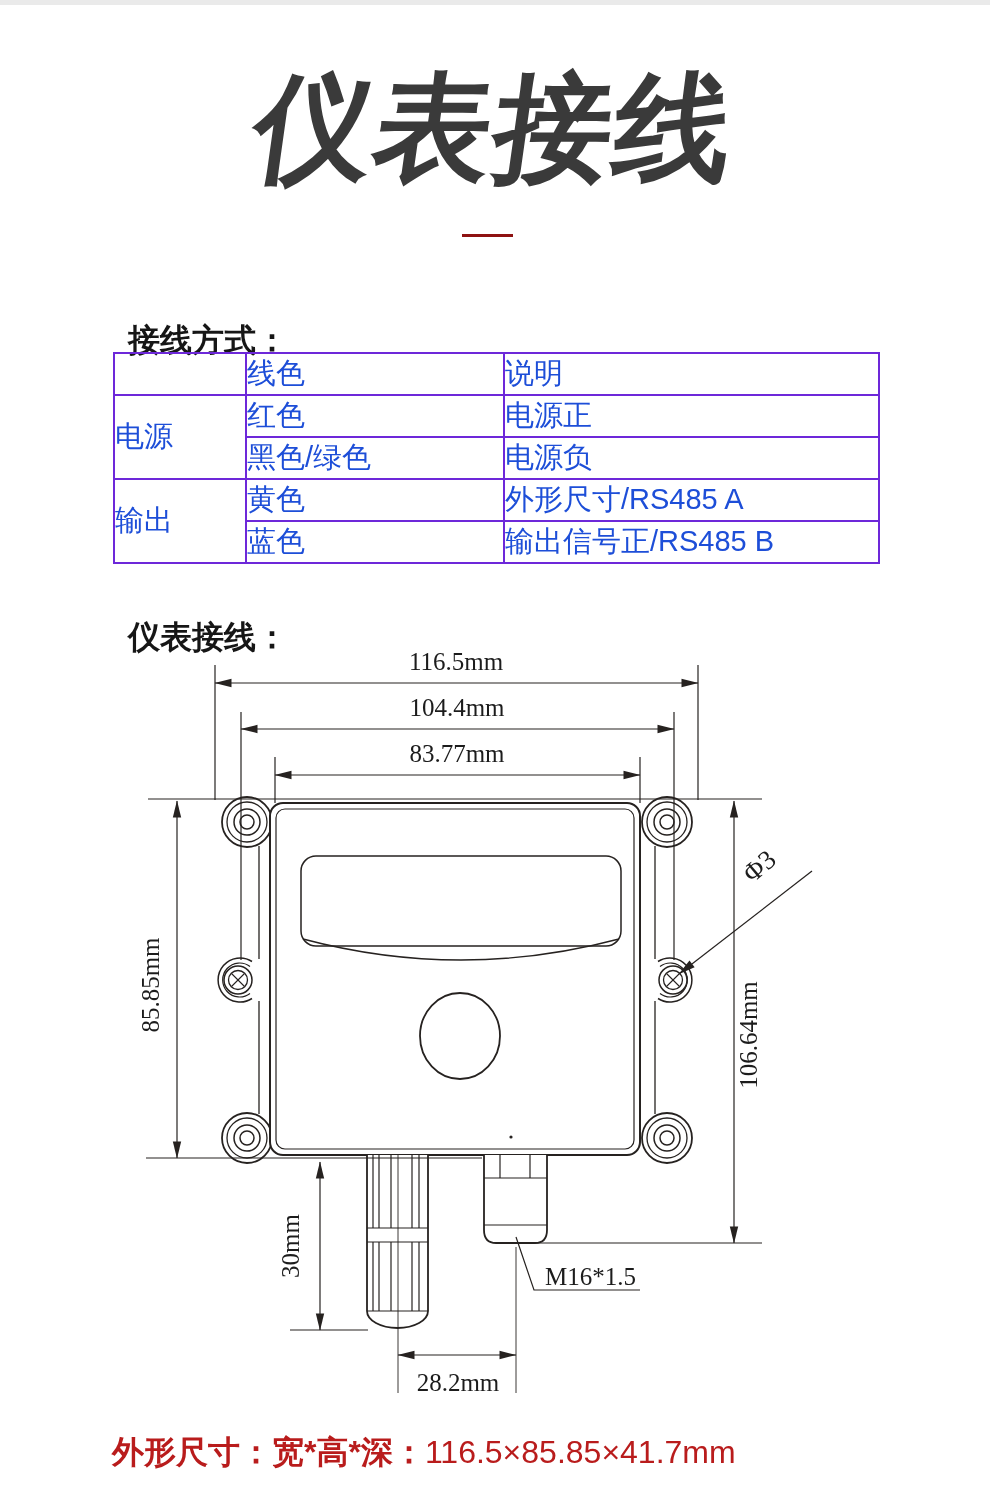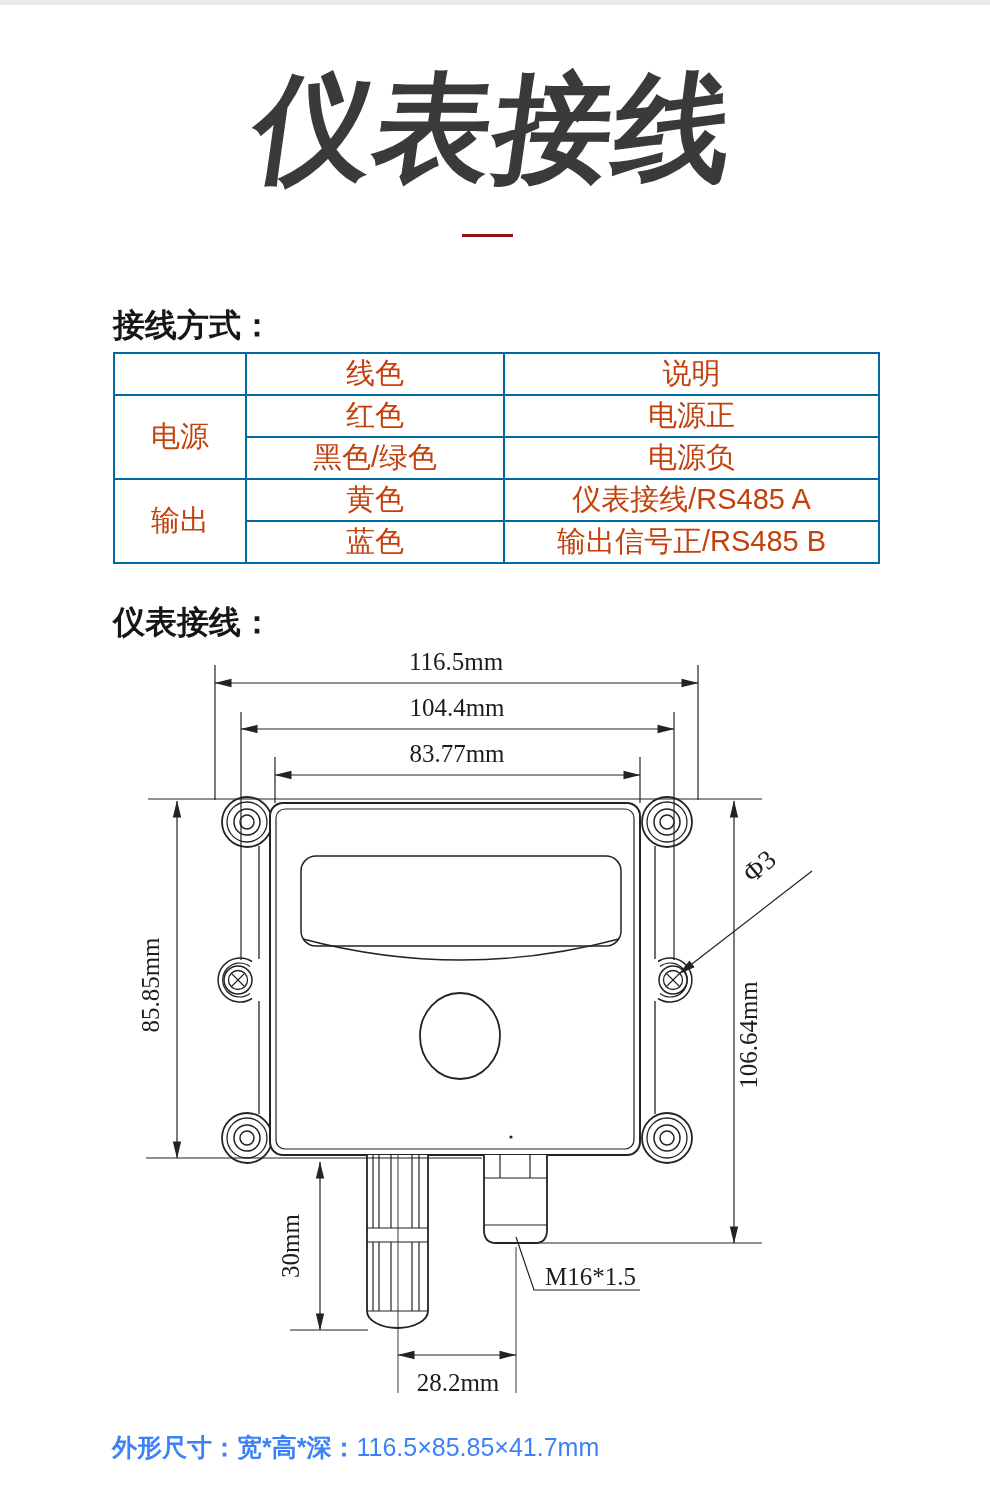--- a/index.html
+++ b/index.html
@@ -3,27 +3,27 @@
 <meta charset="utf-8">
 <style>
   html,body{margin:0;padding:0;background:#fff;}
   body{width:990px;height:1504px;position:relative;overflow:hidden;
        font-family:"Liberation Sans","DejaVu Sans",sans-serif;color:#141414;}
   .top-strip{position:absolute;left:0;top:0;width:990px;height:5px;background:#eaeaea;}
   .main-title{position:absolute;left:0;top:48px;width:990px;margin:0;text-align:center;
        font-size:118px;line-height:160px;font-weight:900;color:#3a3a3a;
        transform:skewX(-8deg);letter-spacing:2px;}
   .title-underline{position:absolute;left:462px;top:234px;width:51px;height:3px;background:#8e1212;}
-  .section-heading{position:absolute;left:112px;font-size:32px;font-weight:700;color:#161616;margin:1px;}
+  .section-heading{position:absolute;left:112px;font-size:32px;font-weight:700;color:#161616;margin:16px;}
   #wiring-heading{top:303px;}
   #outline-heading{top:600px;}
   table.wiring{position:absolute;left:113px;top:352px;border-collapse:collapse;table-layout:fixed;}
-  table.wiring td{border:2px solid #0369a1;text-align:center;vertical-align:middle;
-       font-size:29px;font-weight:500;color:#c2410c;padding:0;}
-  .footer-line{position:absolute;left:112px;top:1431px;font-size:25px;color:#3b82f6;white-space:nowrap;}
+  table.wiring td{border:2px solid #6d28d9;vertical-align:middle;
+       font-size:29px;font-weight:500;color:#1d4ed8;padding:0;}
+  .footer-line{position:absolute;left:112px;top:1431px;font-size:32px;color:#b91c1c;white-space:nowrap;}
   .footer-line .fl-bold{font-weight:700;}
   .footer-line .fl-val{font-weight:400;font-family:"Liberation Sans","DejaVu Sans",sans-serif;}
   svg text{fill:#1c1c1c;font-family:"Liberation Serif","DejaVu Serif",serif;font-size:25px;}
   svg .stroke{stroke:#262220;fill:none;}
 </style>
 </head>
 <body>
 
 <div class="top-strip"></div>
 
@@ -49,21 +49,21 @@
     <td>红色</td>
     <td>电源正</td>
   </tr>
   <tr style="height:38px">
     <td>黑色/绿色</td>
     <td>电源负</td>
   </tr>
   <tr style="height:39px">
     <td rowspan="2">输出</td>
     <td>黄色</td>
-    <td>仪表接线/RS485 A</td>
+    <td>外形尺寸/RS485 A</td>
   </tr>
   <tr style="height:38px">
     <td>蓝色</td>
     <td>输出信号正/RS485 B</td>
   </tr>
 </tbody>
   </table>
 
 <h2 class="section-heading" id="outline-heading">仪表接线：</h2>
 

